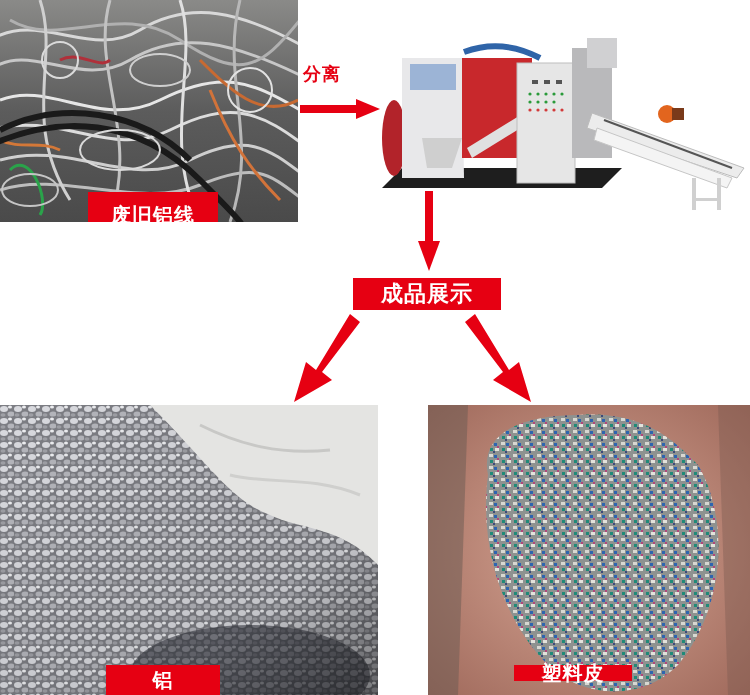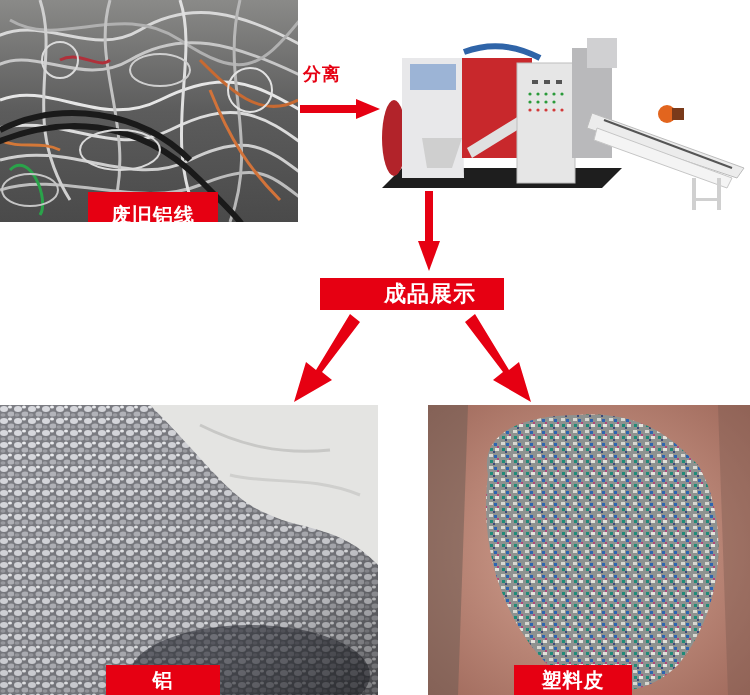--- a/index.html
+++ b/index.html
@@ -121,21 +121,21 @@
     <rect x="345" y="150" width="4" height="40" fill="#d0d0d0"></rect>
     <rect x="320" y="170" width="29" height="3" fill="#d0d0d0"></rect>
   </svg>
 </div>
 
 <svg class="arrow" style="left:418px;top:191px;" width="22" height="80" viewBox="0 0 22 80">
   <rect x="7" y="0" width="8" height="52" fill="#e60012"></rect>
   <polygon points="0,50 22,50 11,80" fill="#e60012"></polygon>
 </svg>
 
-<div class="label" style="left:320px;top:278px;width:148px;height:32px;font-size:22px;padding-left:36px;">成品展示</div>
+<div class="label" style="left:353px;top:278px;width:148px;height:32px;font-size:22px;">成品展示</div>
 
 <svg class="arrow" style="left:288px;top:310px;" width="80" height="95" viewBox="0 0 80 95">
   <polygon points="62,4 72,12 34,62 44,70 6,92 18,52 28,60" fill="#e60012"></polygon>
 </svg>
 <svg class="arrow" style="left:457px;top:310px;" width="80" height="95" viewBox="0 0 80 95">
   <polygon points="18,4 8,12 46,62 36,70 74,92 62,52 52,60" fill="#e60012"></polygon>
 </svg>
 
 <div class="photo aluminum">
   <svg width="378" height="290" viewBox="0 0 378 290">
@@ -179,14 +179,14 @@
       <radialGradient id="hand" cx="0.5" cy="0.5" r="0.7">
         <stop offset="0" stop-color="#d7a695"></stop>
         <stop offset="1" stop-color="#a06a5c"></stop>
       </radialGradient>
     </defs>
     <rect width="322" height="290" fill="url(#hand)"></rect>
     <path d="M0 0 L40 0 L30 290 L0 290 Z" fill="#6a5a52" opacity="0.5"></path>
     <path d="M290 0 L322 0 L322 290 L300 290 Z" fill="#7a5a50" opacity="0.4"></path>
     <path d="M60 70 C50 20 110 10 150 10 C220 5 250 40 270 60 C300 110 300 200 250 260 C210 300 150 290 120 260 C80 220 50 150 60 70 Z" fill="url(#pla)"></path>
   </svg>
-  <div class="label" style="left:86px;top:260px;width:118px;height:30px;font-size:20px;">塑料皮</div>
+  <div class="label" style="left:86px;top:260px;width:118px;height:16px;font-size:20px;">塑料皮</div>
 </div>
 
 </body></html>

